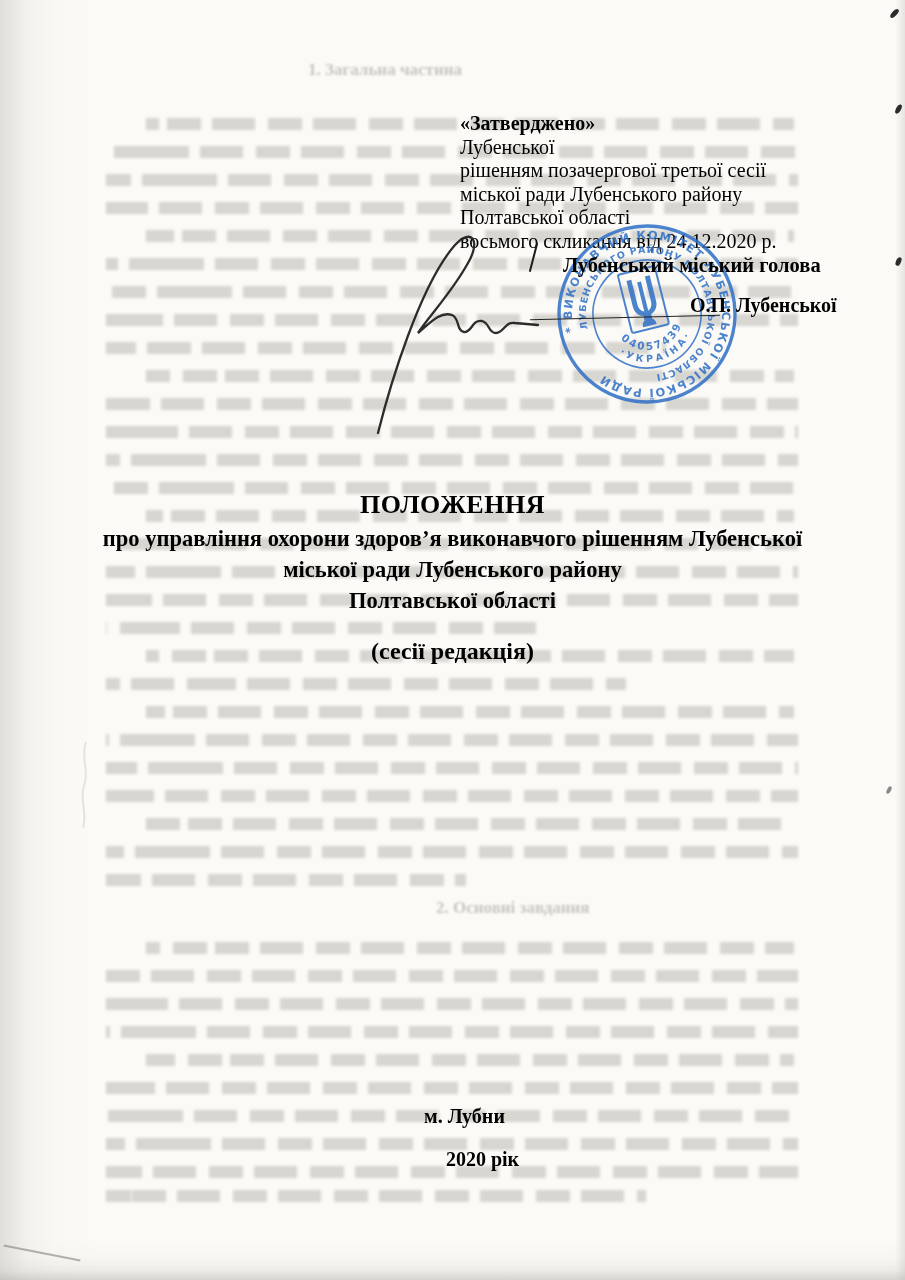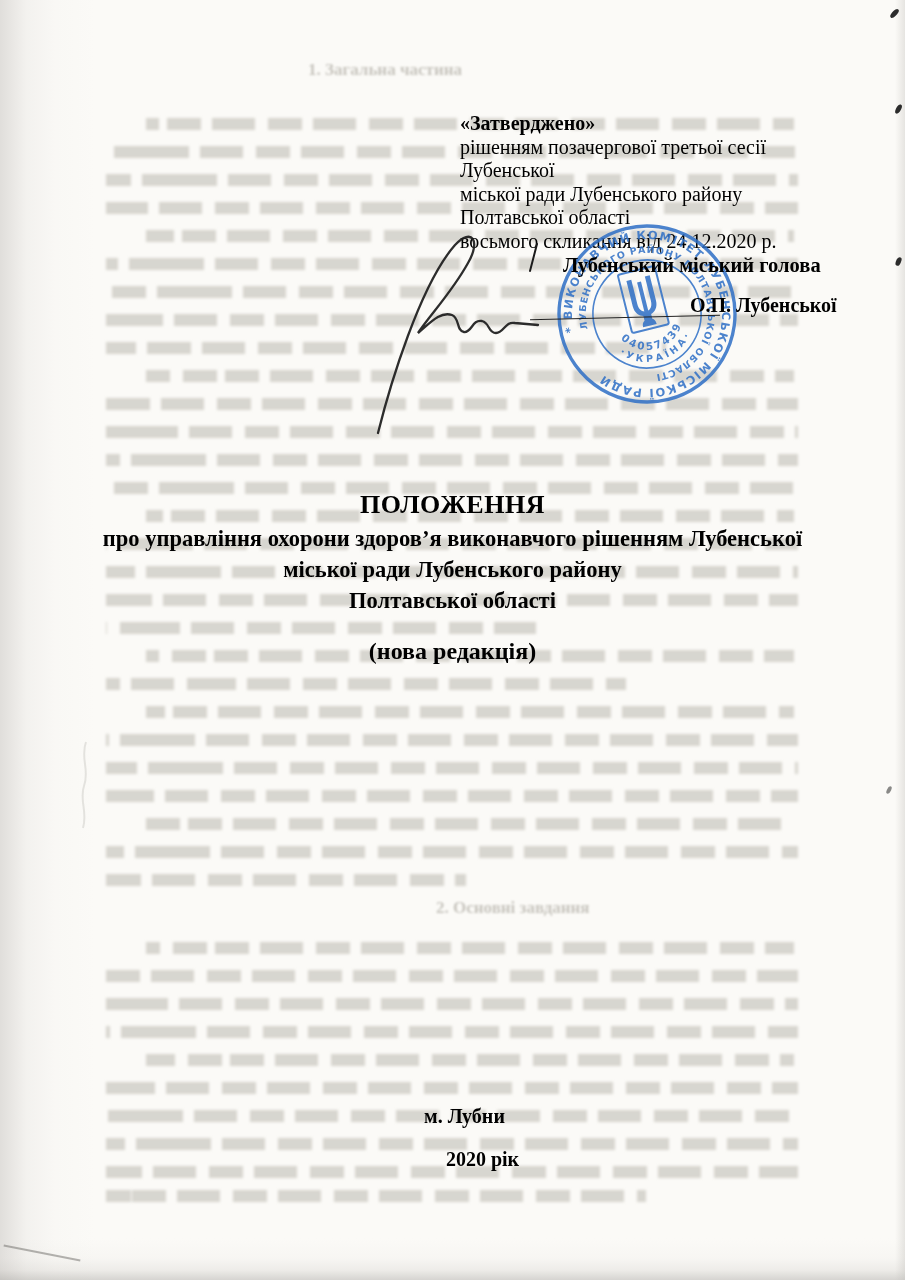--- a/index.html
+++ b/index.html
@@ -114,22 +114,22 @@
       <div class="bleed-line" style="top: 1054px; left: 146px; width: 648px; background-position: 84px 0px;"></div>
       <div class="bleed-line" style="top: 1082px; left: 106px; width: 692px; background-position: 15px 0px;"></div>
       <div class="bleed-line" style="top: 1110px; left: 106px; width: 692px; background-position: 43px 0px;"></div>
       <div class="bleed-line" style="top: 1138px; left: 106px; width: 692px; background-position: 71px 0px;"></div>
       <div class="bleed-line" style="top: 1166px; left: 106px; width: 692px; background-position: 2px 0px;"></div>
       <div class="bleed-line" style="top: 1190px; left: 106px; width: 540px; background-position: 26px 0px;"></div>
     </div>
 
   <div class="approval ink">
     <div class="head">«Затверджено»</div>
+    <div>Лубенської</div>
     <div>рішенням  позачергової третьої сесії</div>
-    <div>Лубенської</div>
     <div>міської ради Лубенського району</div>
     <div>Полтавської області</div>
     <div>восьмого скликання від 24.12.2020 р.</div>
   </div>
 
   <svg class="stamp" viewBox="0 0 190 190">
     <defs>
       <path id="ringO" d="M95,95 m-75,0 a75,75 0 1,1 150,0 a75,75 0 1,1 -150,0"></path>
       <path id="ringI" d="M95,95 m-61,0 a61,61 0 1,1 122,0 a61,61 0 1,1 -122,0"></path>
       <path id="arcNum" d="M95,95 m-36,0 a36,36 0 1,0 72,0"></path>
@@ -168,21 +168,21 @@
 
   <div class="position-title ink">Лубенський міський голова</div>
   <div class="sign-underline"></div>
   <div class="signer-name ink">О.П. Лубенської</div>
 
   <div class="title-block">
     <div class="title-line t1 ink">ПОЛОЖЕННЯ</div>
     <div class="title-line t2 ink">про управління охорони здоров’я виконавчого рішенням Лубенської</div>
     <div class="title-line t3 ink">міської ради Лубенського району</div>
     <div class="title-line t4 ink">Полтавської області</div>
-    <div class="title-line t5 ink">(нова редакція)</div>
+    <div class="title-line t5 ink">(сесії редакція)</div>
   </div>
 
   <div class="footer-city ink">м. Лубни</div>
   <div class="footer-year ink">2020 рік</div>
 
   <div class="edge-left"></div>
   <div class="edge-bottom"></div>
   <div class="edge-right"></div>
   <div class="corner-fold"></div>
   <div class="speck s1"></div>

